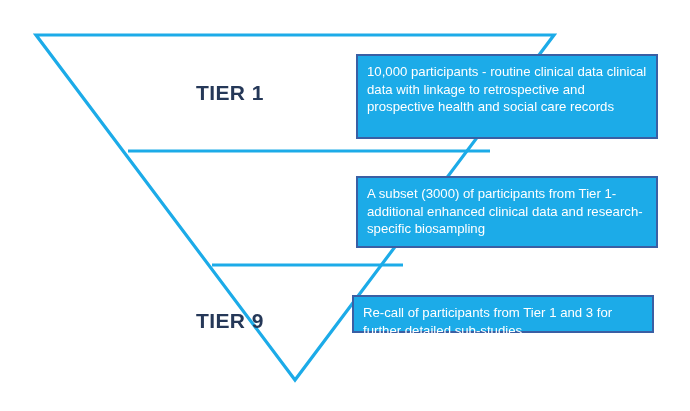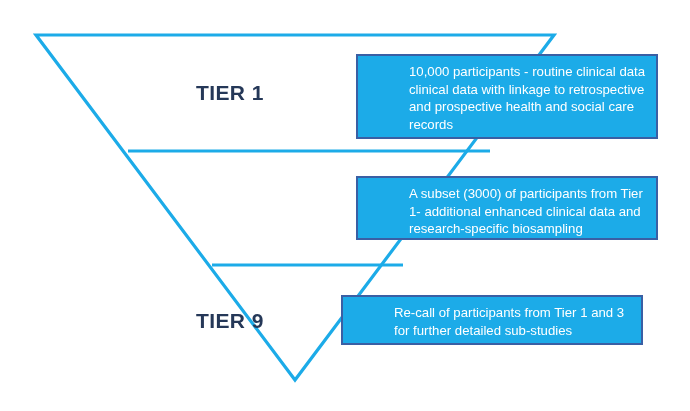--- a/index.html
+++ b/index.html
@@ -43,24 +43,24 @@
     position: absolute;
     box-sizing: border-box;
     background: #1cabe8;
     border: 2px solid #3a5fa4;
     color: #ffffff;
     font-size: 13.2px;
     line-height: 17.5px;
     padding: 7px 8px 7px 9px;
   }
   #callout-box-1 { left: 356px; top: 54px; width: 302px; height: 85px; }
-  #callout-box-2 { left: 356px; top: 176px; width: 302px; height: 64px; }
-  #callout-box-3 { left: 341px; top: 295px; width: 302px; height: 50px; }
+  #callout-box-2 { left: 356px; top: 176px; width: 302px; height: 72px; }
+  #callout-box-3 { left: 352px; top: 295px; width: 302px; height: 38px; }
 
-  .callout-text { display: block; margin-left: 42px; }
+  .callout-text { display: block; }
 </style>
 </head>
 <body>
 
 <div id="stage">
 
   <svg id="funnel-svg" viewBox="0 0 690 411">
 
     <polygon points="36,35 554,35 295,380" fill="none" stroke="#1cabe8" stroke-width="3.2" stroke-linejoin="miter"></polygon>
 

